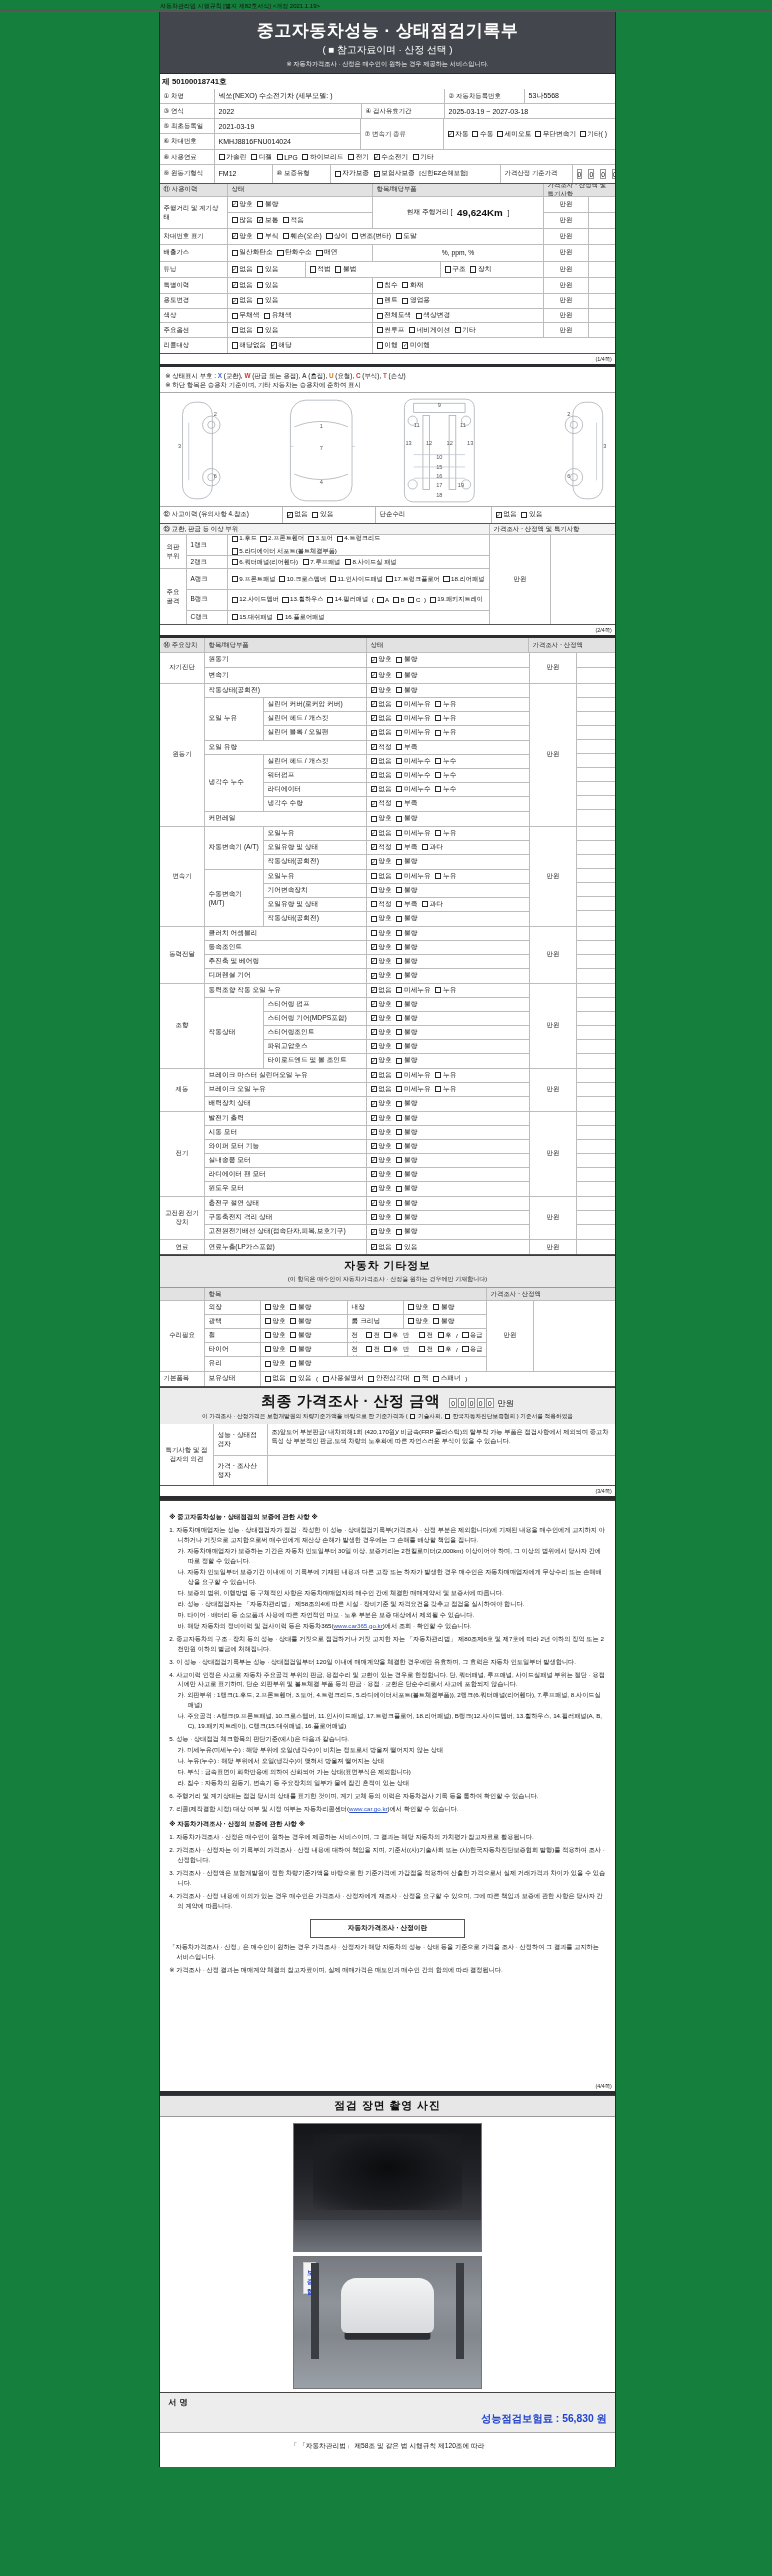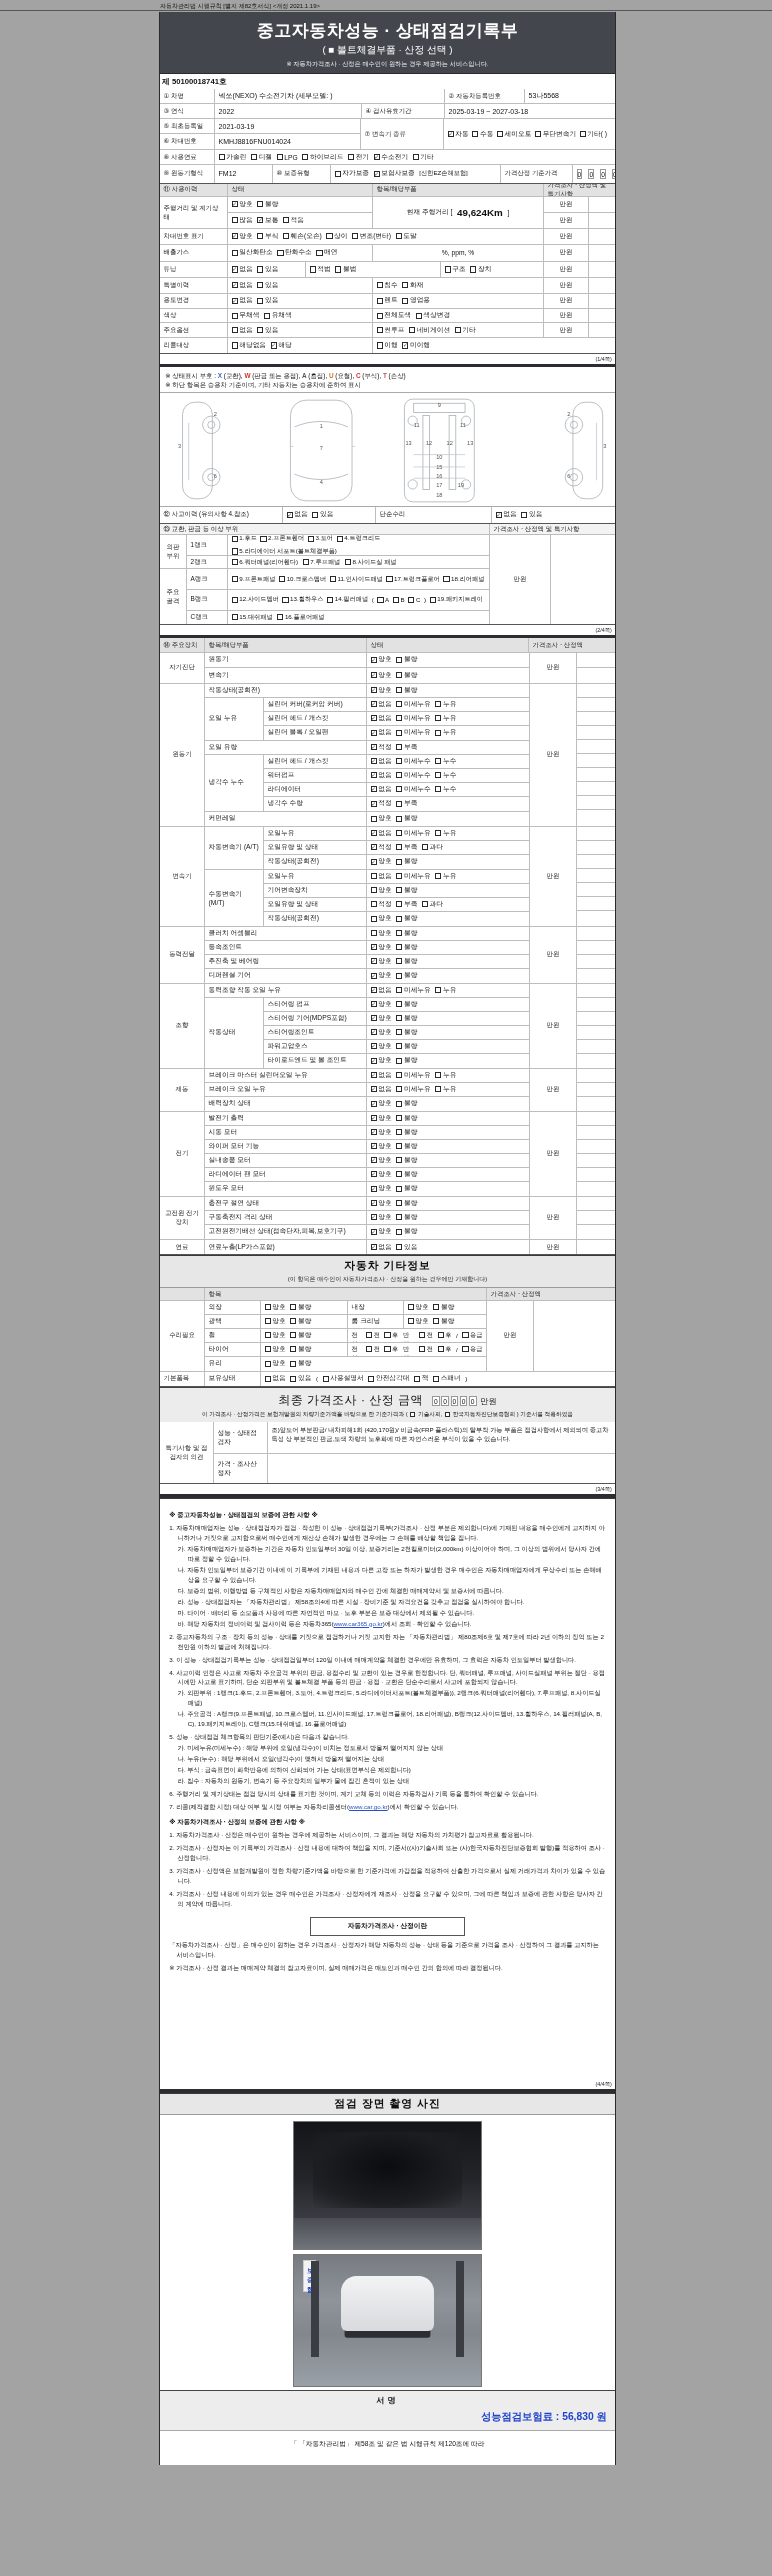--- a/index.html
+++ b/index.html
@@ -1,17 +1,17 @@
 <!DOCTYPE html>
 <html style="font-size:8.2px"><head>
 <meta charset="utf-8">
 <style>
   *{box-sizing:border-box;margin:0;padding:0}
   body{background:#fff;font-family:"Liberation Sans","DejaVu Sans",sans-serif;color:#111}
-  .canvas{position:relative;width:773px;height:2576px;background:#a3a3a3;overflow:hidden}
+  .canvas{position:relative;width:773px;height:2576px;background:#15803d;overflow:hidden}
   .topnote{position:absolute;left:160px;top:1.5px;font-size:6px;color:#111}
   .topline{position:absolute;left:0;top:9.8px;width:773px;height:1px;background:#555}
   .page{position:absolute;left:159px;top:12px;width:457px;background:#fff;border-left:0.8px solid #2a2a2a;border-right:0.8px solid #2a2a2a}
   
   .mast{background:#43474d;color:#fff;text-align:center;padding:6.7px 3.1px 4.6px;border-bottom:1px solid #2a2a2a}
   .mtitle{font-size:17px;font-weight:bold;letter-spacing:0.5px}
   .msub{font-size:9.8px;margin-top:2.6px}
   .mnote{font-size:6.2px;margin-top:2.6px;color:#f0f0f0}
   .docno{font-size:7.7px;font-weight:bold;padding:2.6px 2.1px 2.1px}
   
@@ -49,21 +49,21 @@
   .cbt{font-size:6.2px}
   .dig{display:inline-block;width:7.7px;height:9.8px;border:0.5px solid #999;margin-right:1.5px;text-align:center;font-size:6.7px;line-height:9.3px;background:#fff}
   
   .accnotes{padding:3.1px 5.2px 2.1px;border-bottom:0.5px solid #aaa}
   .accnotes div{font-size:6.4px;line-height:1.55}
   .mk{font-weight:bold}
   .diagwrap{padding:2.1px 2.1px 1px;border-bottom:0.5px solid #aaa;background:#fff}
   .diagwrap svg{display:block;margin:0 auto}
   
   .famt{background:#ececec;border-top:1px solid #444;padding:3.6px 5.2px 3.1px;text-align:center}
-  .famt-label{font-size:12px;font-weight:normal;letter-spacing:0.5px;margin-right:9px}
+  .famt-label{font-size:15px;font-weight:bold;letter-spacing:0.5px;margin-right:9px}
   .famt-note{font-size:5.7px;margin-top:2.6px}
   .famt-note .cb{width:5.2px;height:5.2px;vertical-align:middle;margin:0 1px}
   
   .notice{border-top:1px solid #3a3a3a}
   .nh{border-bottom:0.8px solid #555;text-align:center;font-weight:bold;font-size:8.8px;padding:3.6px;background:#fff}
   .nbody{padding:6.2px 9.3px 7.2px;min-height:581px;font-size:6.2px;line-height:1.6}
   .nt-h{font-weight:bold;margin:5.2px 0 2.6px;font-size:6.4px}
   .nt-n{padding-left:8.2px;text-indent:-8.2px;margin:3.1px 0 1px}
   .nt-s{padding-left:18.5px;text-indent:-10.3px;margin:1px 0}
   .nt-p{margin:2.6px 0;padding-left:7.2px;text-indent:-7.2px}
@@ -75,36 +75,36 @@
   .p1{height:129px;background:linear-gradient(180deg,#141518,#23252a 45%,#3c3e44 78%,#2a2c30)}
   .p1::before{content:"";position:absolute;left:10%;right:10%;top:8%;bottom:32%;background:radial-gradient(ellipse at 50% 45%,#0b0c0e 0%,#1b1d21 62%,rgba(0,0,0,0) 100%)}
   .p1::after{content:"";position:absolute;left:0;right:0;bottom:0;height:24%;background:linear-gradient(180deg,#4a4d53,#70747b)}
   .p2{height:133px;margin-top:4.1px;background:linear-gradient(180deg,#777b81,#8f949b 35%,#82878d 60%,#9aa0a7)}
   .p2 .car{position:absolute;left:25%;right:25%;top:16%;height:42%;background:linear-gradient(180deg,#f2f3f4,#d8dadd);border-radius:15.5px 15.5px 6.2px 6.2px;box-shadow:0 10.3px 0 -3.6px #2c2e33}
   .p2 .post{position:absolute;top:5%;bottom:22%;width:8.2px;background:#3a3d42}
   .p2 .post.l{left:9%} .p2 .post.r{right:9%}
   .psign{position:absolute;left:9.3px;top:5.2px;background:#f3f3f3;color:#2244cc;writing-mode:vertical-rl;font-size:6.7px;font-weight:bold;padding:2.1px 1px;border:0.5px solid #ccc;letter-spacing:2.1px}
   
   .sband{background:#ededed;border-top:1px solid #444;padding:4.6px 8.2px 5.2px}
-  .stitle{text-align:center;font-size:8.2px;font-weight:bold;letter-spacing:3.1px}
+  .stitle{font-size:8.2px;font-weight:bold;letter-spacing:3.1px}
   .fee{text-align:right;color:#2244cc;font-size:10.3px;font-weight:bold;margin-top:4.1px}
   .sbody{padding:7.2px 5.2px 15.5px;text-align:center;font-size:6.7px;line-height:1.8;border-top:0.5px solid #aaa}
 </style>
 </head>
 <body>
 
 <div class="canvas">
   <div class="topnote">자동차관리법 시행규칙 [별지 제82호서식] &lt;개정 2021.1.19&gt;</div>
   <div class="topline"></div>
 
   <div class="page">
 
     <div class="mast">
       <div class="mtitle">중고자동차성능 · 상태점검기록부</div>
-      <div class="msub">( ■ 볼트체결부품 · 산정 선택 )</div>
+      <div class="msub">( ■ 참고자료이며 · 산정 선택 )</div>
       <div class="mnote">※ 자동차가격조사 · 산정은 매수인이 원하는 경우 제공하는 서비스입니다.</div>
     </div>
 
     <div class="docno">제 50100018741호</div>
 
     <div class="tbl" id="t-basic">
         <div class="r" style="grid-template-columns: 55px 230px 80px 1fr; height: 15px;">
           <div class="c lab">① 차명</div>
           <div class="c val">넥쏘(NEXO) 수소전기차 (세부모델: )</div>
           <div class="c lab">② 자동차등록번호</div>

